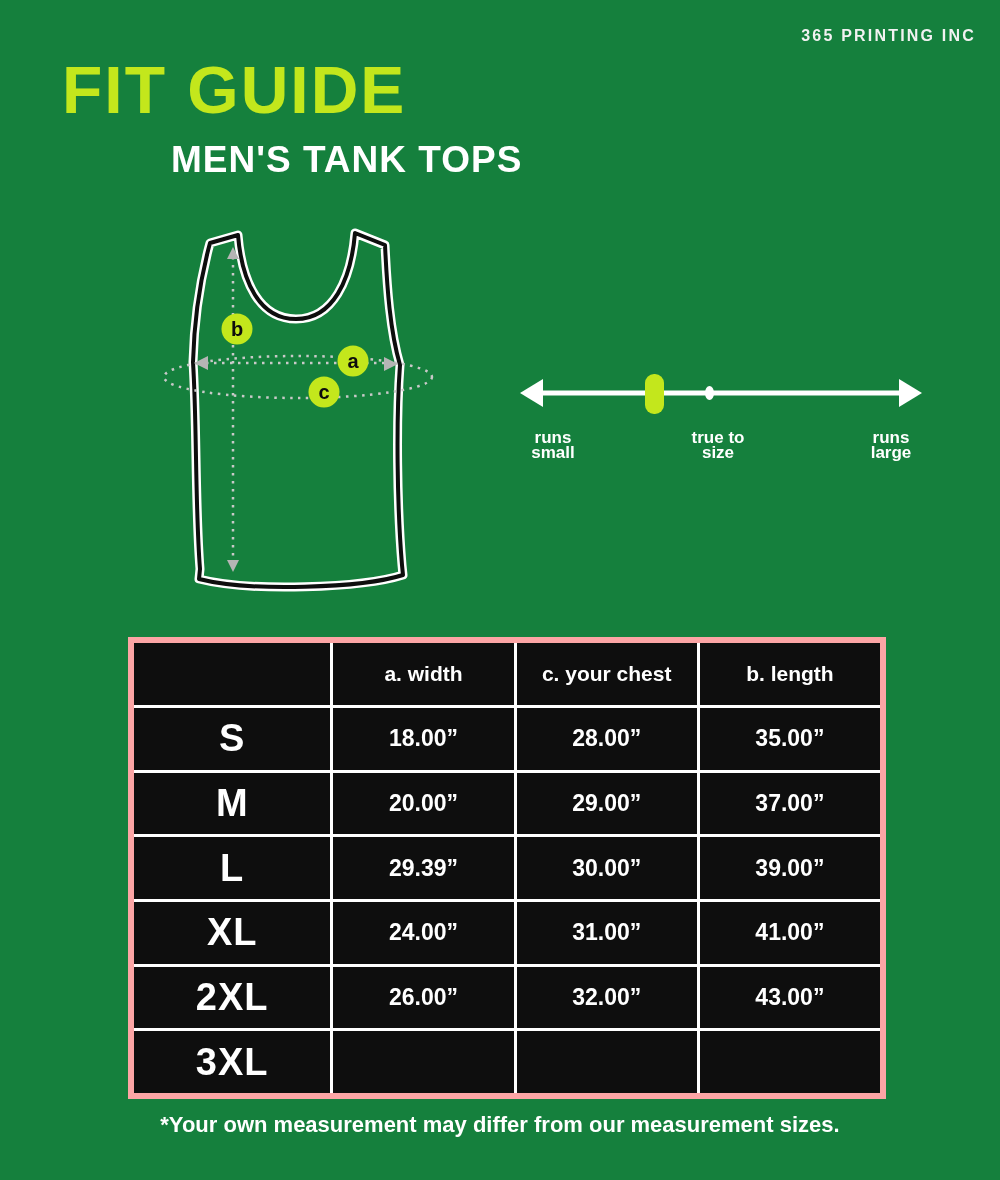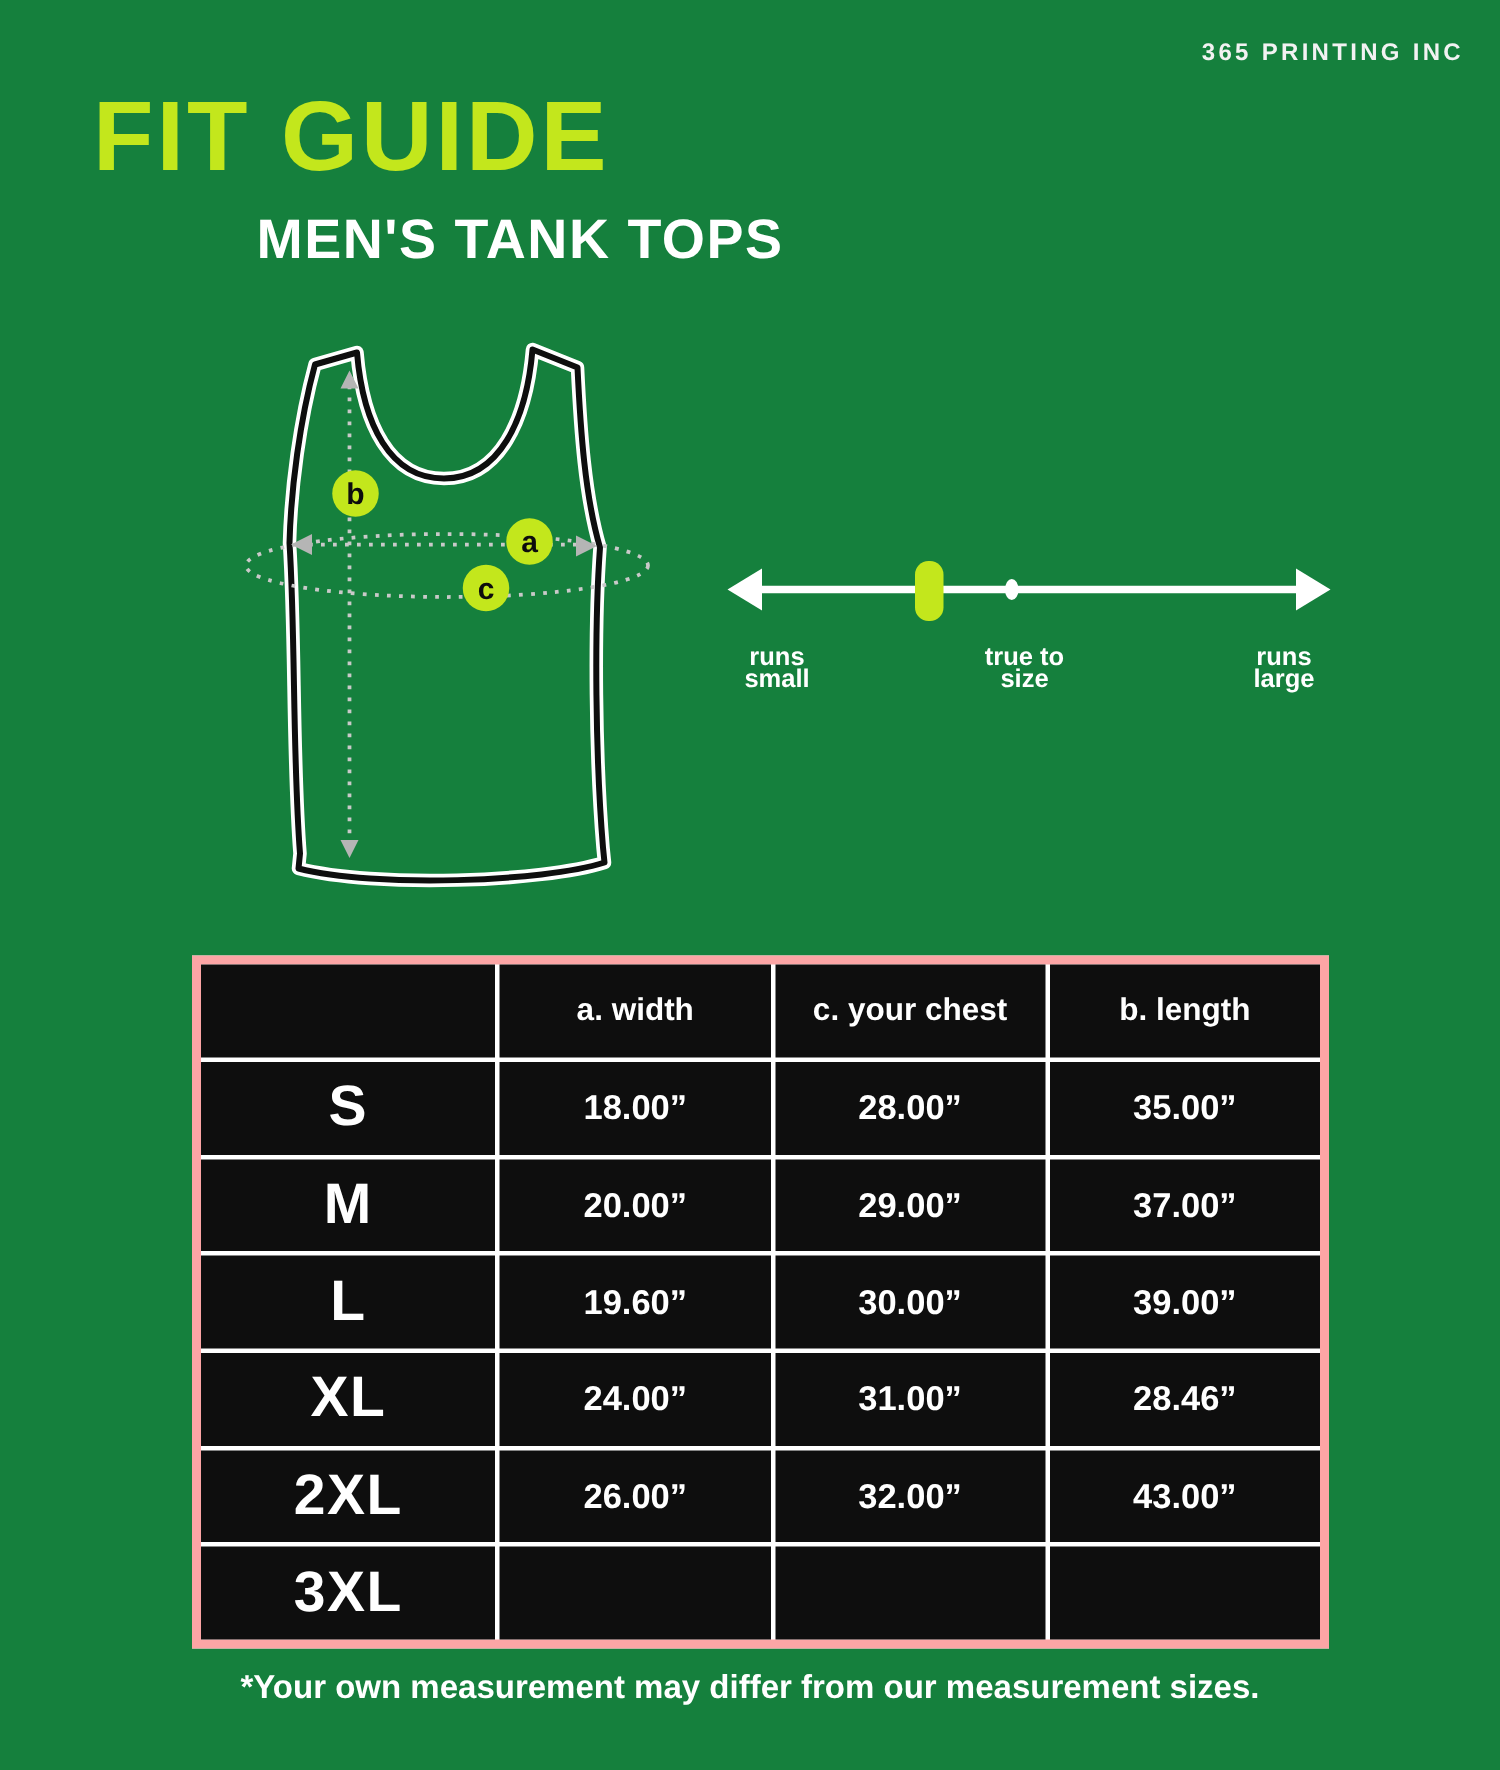--- a/index.html
+++ b/index.html
@@ -15,21 +15,21 @@
   .title {
     position:absolute; top:52px; left:62px;
     font-size:66px; font-weight:800; letter-spacing:2px; color:#c3e71c;
   }
   .subtitle {
     position:absolute; top:139px; left:171px;
     font-size:37px; font-weight:800; letter-spacing:1px; color:#fff;
   }
   .tank-svg { position:absolute; left:150px; top:225px; }
 
-  .scale { position:absolute; left:481px; top:362px; width:410px; height:115px; }
+  .scale { position:absolute; left:516px; top:362px; width:410px; height:115px; }
   .scale svg { position:absolute; left:0; top:0; }
   .scale-label {
     position:absolute; top:68px; text-align:center;
     font-size:17px; font-weight:800; line-height:15px; color:#fff;
   }
   .scale-label.left   { left:-6px;  width:86px; }
   .scale-label.center { left:144px; width:116px; }
   .scale-label.right  { left:332px; width:86px; }
 
   .size-table {
@@ -124,28 +124,28 @@
     <div class="cell value">18.00”</div>
     <div class="cell value">28.00”</div>
     <div class="cell value">35.00”</div>
 
     <div class="cell size">M</div>
     <div class="cell value">20.00”</div>
     <div class="cell value">29.00”</div>
     <div class="cell value">37.00”</div>
 
     <div class="cell size">L</div>
-    <div class="cell value">19.60”</div>
+    <div class="cell value">29.39”</div>
     <div class="cell value">30.00”</div>
     <div class="cell value">39.00”</div>
 
     <div class="cell size">XL</div>
     <div class="cell value">24.00”</div>
     <div class="cell value">31.00”</div>
-    <div class="cell value">28.46”</div>
+    <div class="cell value">41.00”</div>
 
     <div class="cell size">2XL</div>
     <div class="cell value">26.00”</div>
     <div class="cell value">32.00”</div>
     <div class="cell value">43.00”</div>
 
     <div class="cell size">3XL</div>
     <div class="cell value"></div>
     <div class="cell value"></div>
     <div class="cell value"></div>

